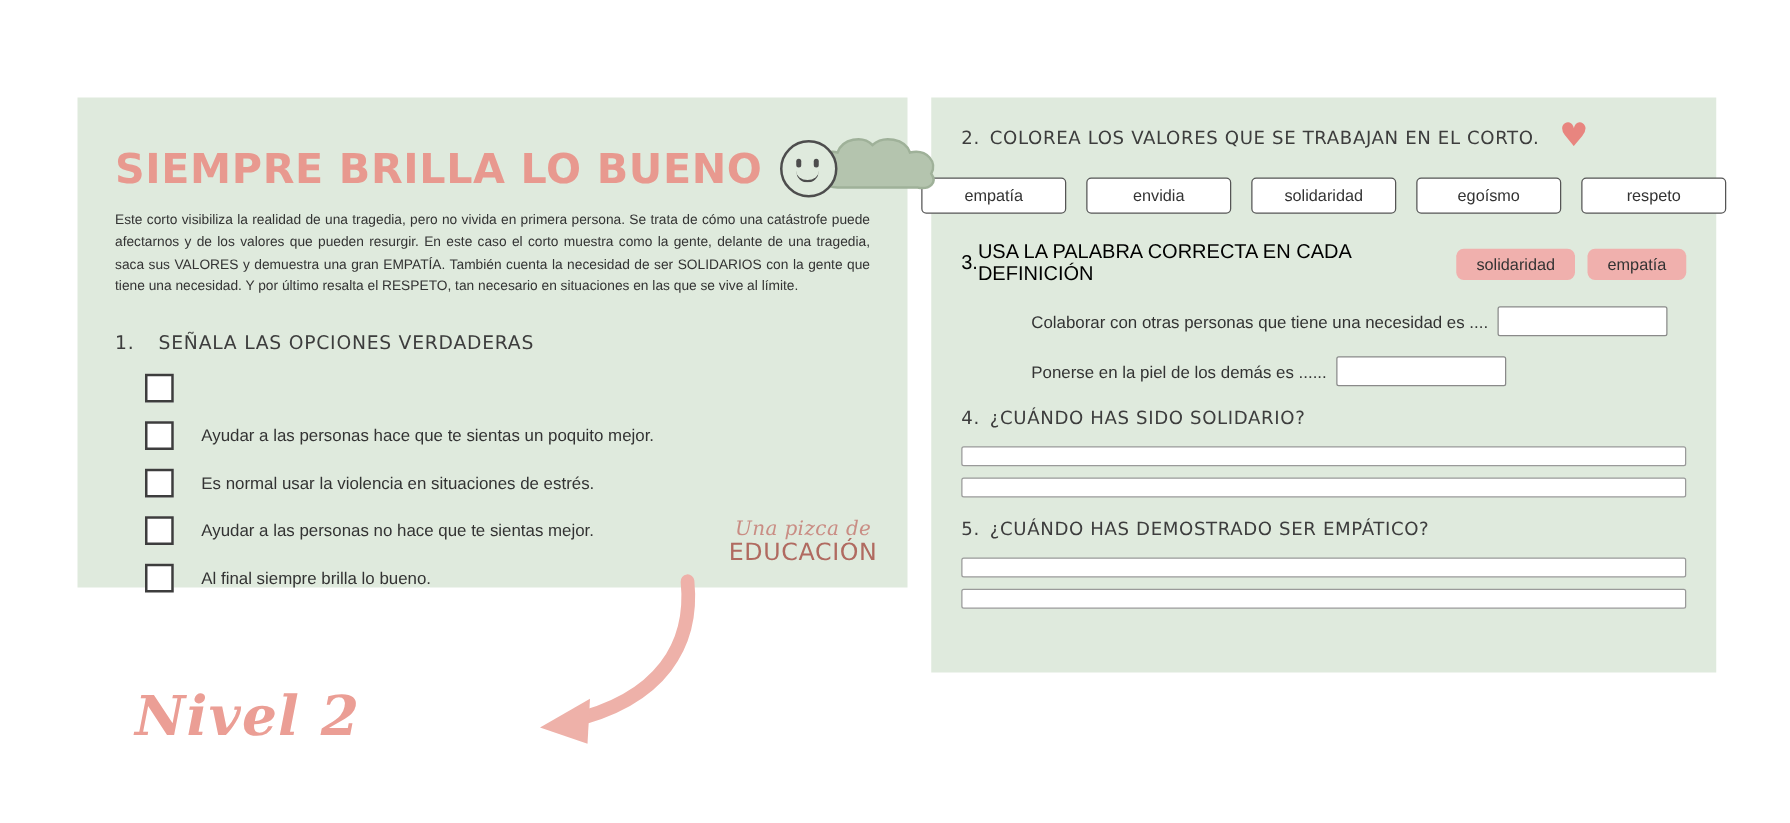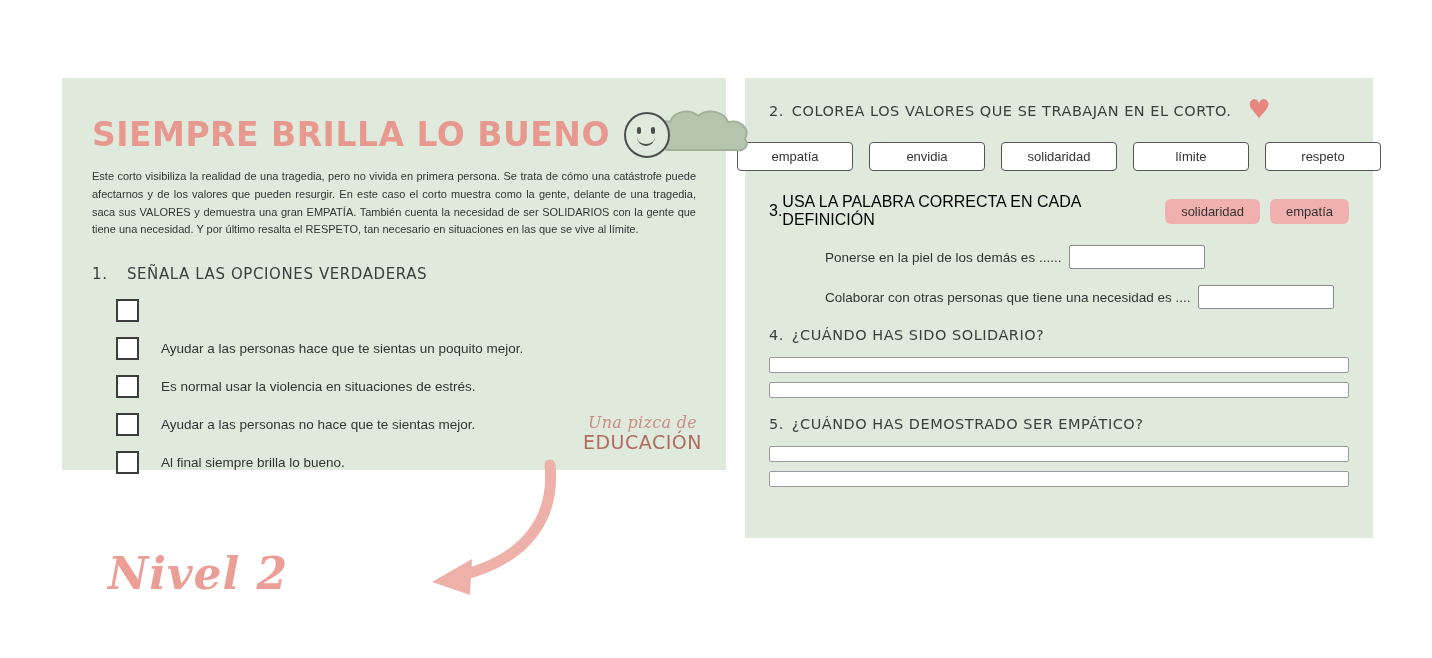--- a/index.html
+++ b/index.html
@@ -304,37 +304,37 @@
   <div class="r-heading">
     <span class="num">2.</span>
     <span>COLOREA LOS VALORES QUE SE TRABAJAN EN EL CORTO.</span>
     <span class="heart">♥</span>
   </div>
 
   <div class="value-row">
     <div class="value-chip">empatía</div>
     <div class="value-chip">envidia</div>
     <div class="value-chip">solidaridad</div>
-    <div class="value-chip">límite</div>
+    <div class="value-chip">egoísmo</div>
     <div class="value-chip">respeto</div>
   </div>
 
   <div class="q3-row">
     <span class="num">3.</span>
     <span>USA LA PALABRA CORRECTA EN CADA DEFINICIÓN</span>
     <span class="pink-chip">solidaridad</span>
     <span class="pink-chip">empatía</span>
   </div>
 
   <div class="def-row">
+    <span>Colaborar con otras personas que tiene una necesidad  es ....</span>
+    <span class="blank"></span>
+  </div>
+  <div class="def-row">
     <span>Ponerse en la piel de los demás es ......</span>
-    <span class="blank"></span>
-  </div>
-  <div class="def-row">
-    <span>Colaborar con otras personas que tiene una necesidad  es ....</span>
     <span class="blank"></span>
   </div>
 
   <div class="q-block">
     <div class="r-heading">
       <span class="num">4.</span>
       <span>¿CUÁNDO HAS SIDO SOLIDARIO?</span>
     </div>
     <div class="answer-line first"></div>
     <div class="answer-line"></div>

